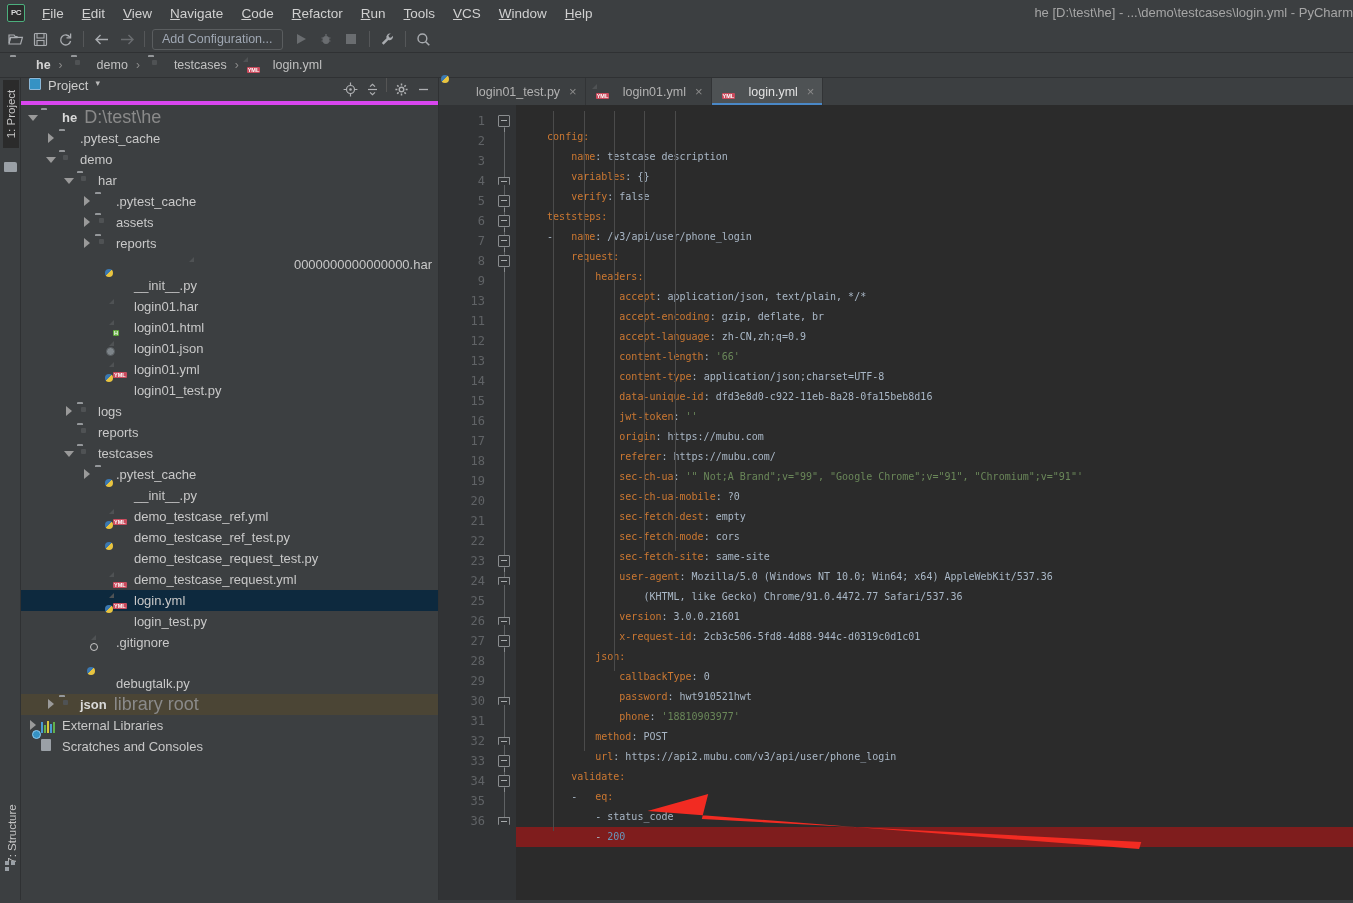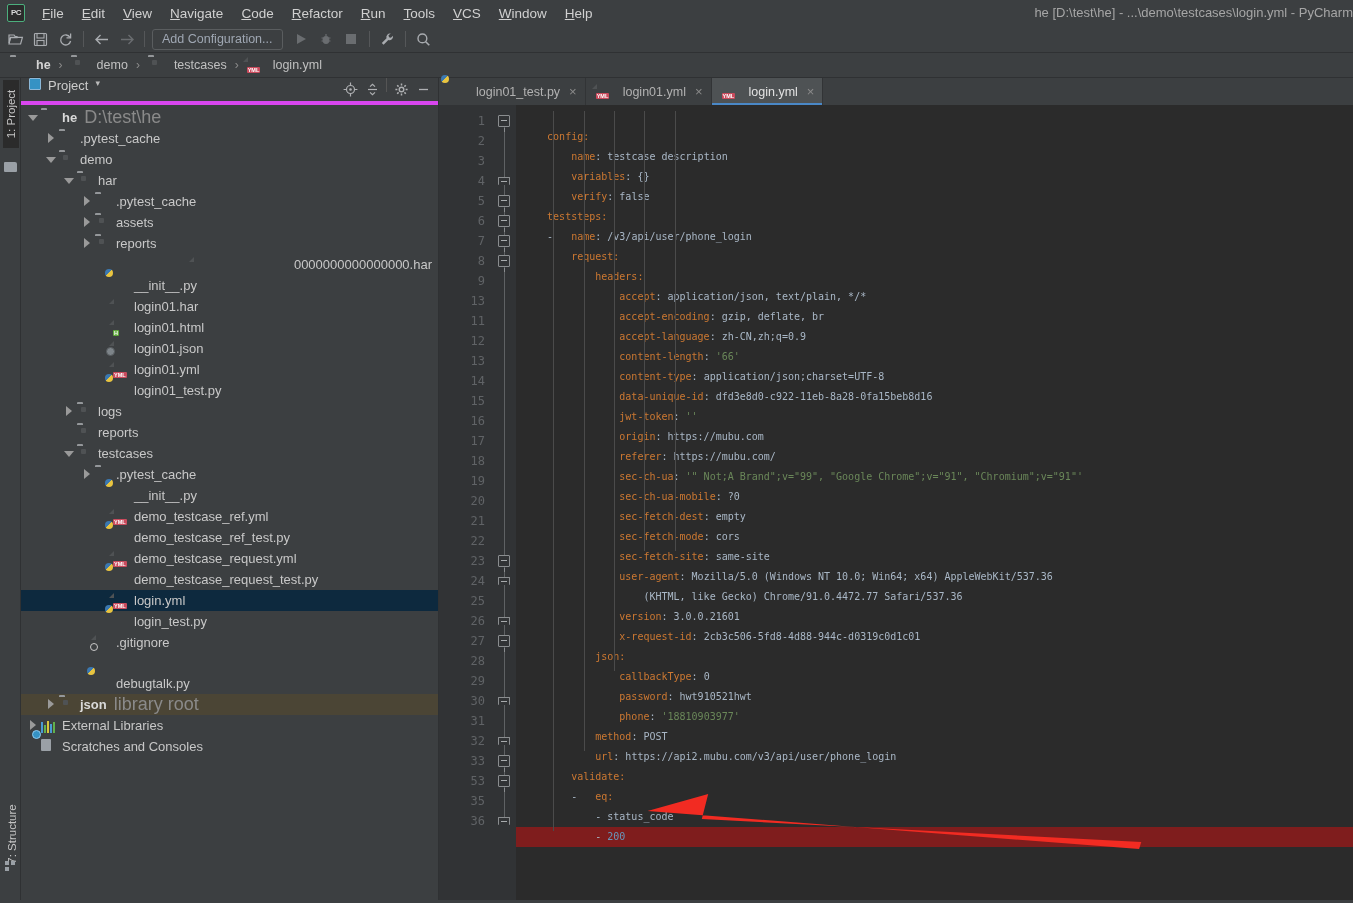--- a/index.html
+++ b/index.html
@@ -463,27 +463,27 @@
             <span class="ico"><span class="file-base"><span class="tag yml">YML</span></span></span>
             <span class="nm">demo_testcase_ref.yml</span>
           </div>
           <div class="node" style="padding-left: 78px;">
             <span class="arrow"></span>
             <span class="ico"><span class="py-ico"><span class="pb"></span><span class="pdot1"></span></span></span>
             <span class="nm">demo_testcase_ref_test.py</span>
           </div>
           <div class="node" style="padding-left: 78px;">
             <span class="arrow"></span>
+            <span class="ico"><span class="py-ico"><span class="pb"></span><span class="pdot1"></span></span></span>
+            <span class="nm">demo_testcase_request_test.py</span>
+          </div>
+          <div class="node" style="padding-left: 78px;">
+            <span class="arrow"></span>
             <span class="ico"><span class="file-base"><span class="tag yml">YML</span></span></span>
             <span class="nm">demo_testcase_request.yml</span>
-          </div>
-          <div class="node" style="padding-left: 78px;">
-            <span class="arrow"></span>
-            <span class="ico"><span class="py-ico"><span class="pb"></span><span class="pdot1"></span></span></span>
-            <span class="nm">demo_testcase_request_test.py</span>
           </div>
           <div class="node selected" style="padding-left: 78px;">
             <span class="arrow"></span>
             <span class="ico"><span class="file-base"><span class="tag yml">YML</span></span></span>
             <span class="nm">login.yml</span>
           </div>
           <div class="node" style="padding-left: 78px;">
             <span class="arrow"></span>
             <span class="ico"><span class="py-ico"><span class="pb"></span><span class="pdot1"></span></span></span>
             <span class="nm">login_test.py</span>
@@ -571,21 +571,21 @@
             <div>24</div>
             <div>25</div>
             <div>26</div>
             <div>27</div>
             <div>28</div>
             <div>29</div>
             <div>30</div>
             <div>31</div>
             <div>32</div>
             <div>33</div>
-            <div>53</div>
+            <div>34</div>
             <div>35</div>
             <div>36</div>
           </div>
         <div class="foldcol" id="foldcol">
           <div class="vline" style="top:14px; bottom:auto; height:706px;"></div>
         <div class="fl">
               <span class="fm start"></span>
             </div>
             <div class="fl"></div>
             <div class="fl"></div>

